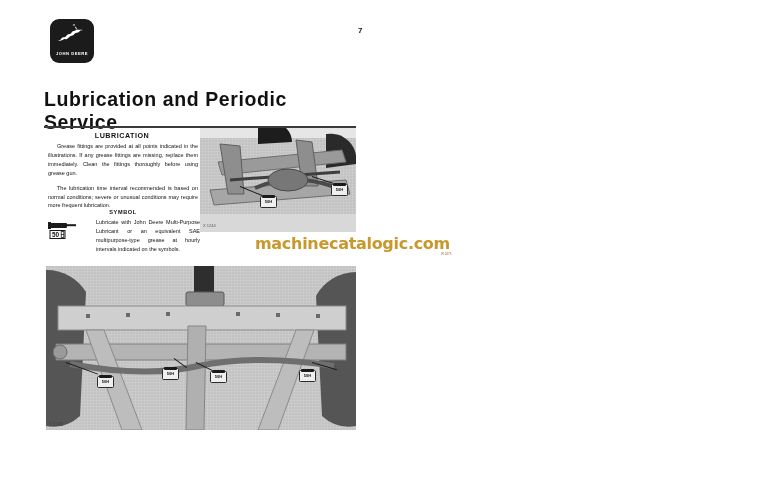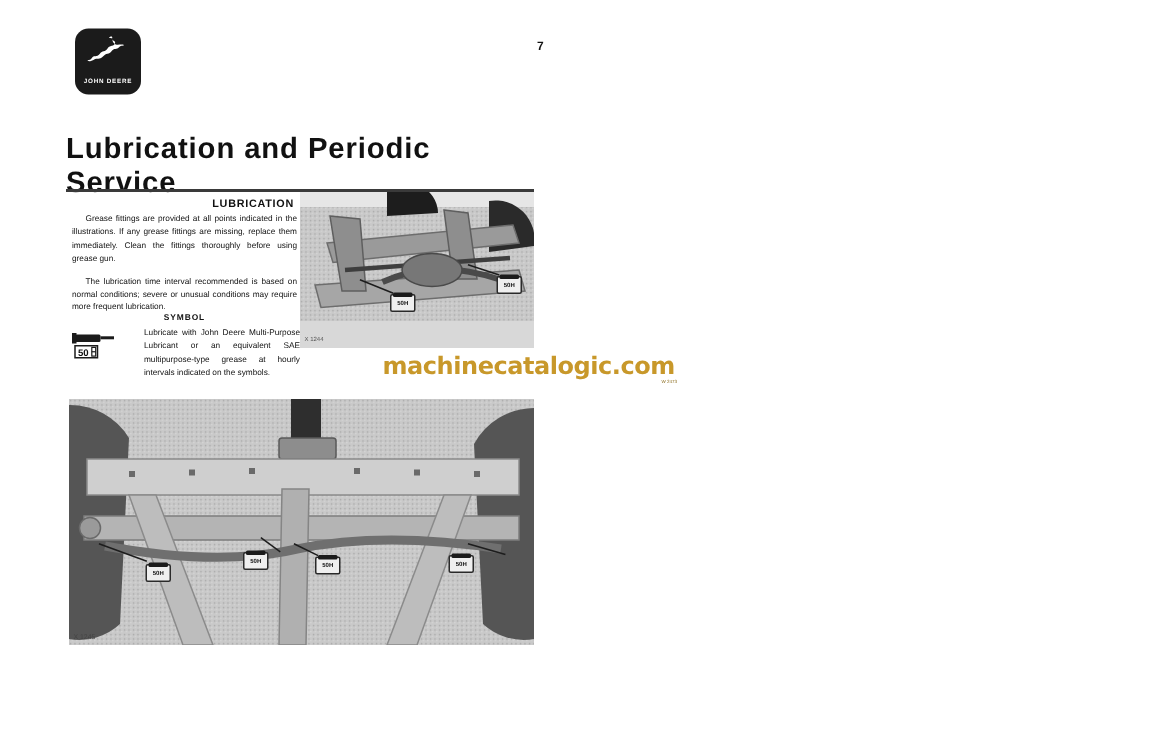--- a/index.html
+++ b/index.html
@@ -14,21 +14,21 @@
            background:#1b1b1b;border-radius:9px;}
   .jd-logo .deer{position:absolute;left:7px;top:4px;width:30px;height:24px;}
   .jd-logo .jdtext{position:absolute;left:0;right:0;bottom:7px;text-align:center;
            color:#fff;font-size:4.2px;letter-spacing:.5px;font-weight:bold;}
   .folio-l{position:absolute;left:358px;top:26px;font-size:8px;font-weight:bold;}
 
   .mainhead{position:absolute;left:44px;top:88px;width:310px;
             font-size:19.5px;font-weight:bold;letter-spacing:.6px;color:#111;}
   .headrule{position:absolute;left:44px;top:126px;width:312px;height:2px;background:#3a3a3a;}
 
-  .lub-title{position:absolute;left:48px;top:131px;width:148px;text-align:right;
+  .lub-title{position:absolute;left:48px;top:131px;width:148px;text-align:center;
              font-size:7.2px;font-weight:bold;letter-spacing:.5px;}
   .col-l{position:absolute;left:48px;width:150px;font-size:5.5px;line-height:1.62;
          text-align:justify;}
   .col-l p{margin:0 0 6px 0;text-indent:9px;}
   .sym-title{position:absolute;left:48px;top:209px;width:150px;text-align:center;
              font-size:5.6px;font-weight:bold;letter-spacing:.6px;}
   .sym-row{position:absolute;left:48px;top:218px;width:152px;}
   .sym-icon{position:absolute;left:0;top:2px;width:32px;height:20px;}
   .sym-text{position:absolute;left:48px;top:0;width:104px;font-size:5.5px;
             line-height:1.62;text-align:justify;}

